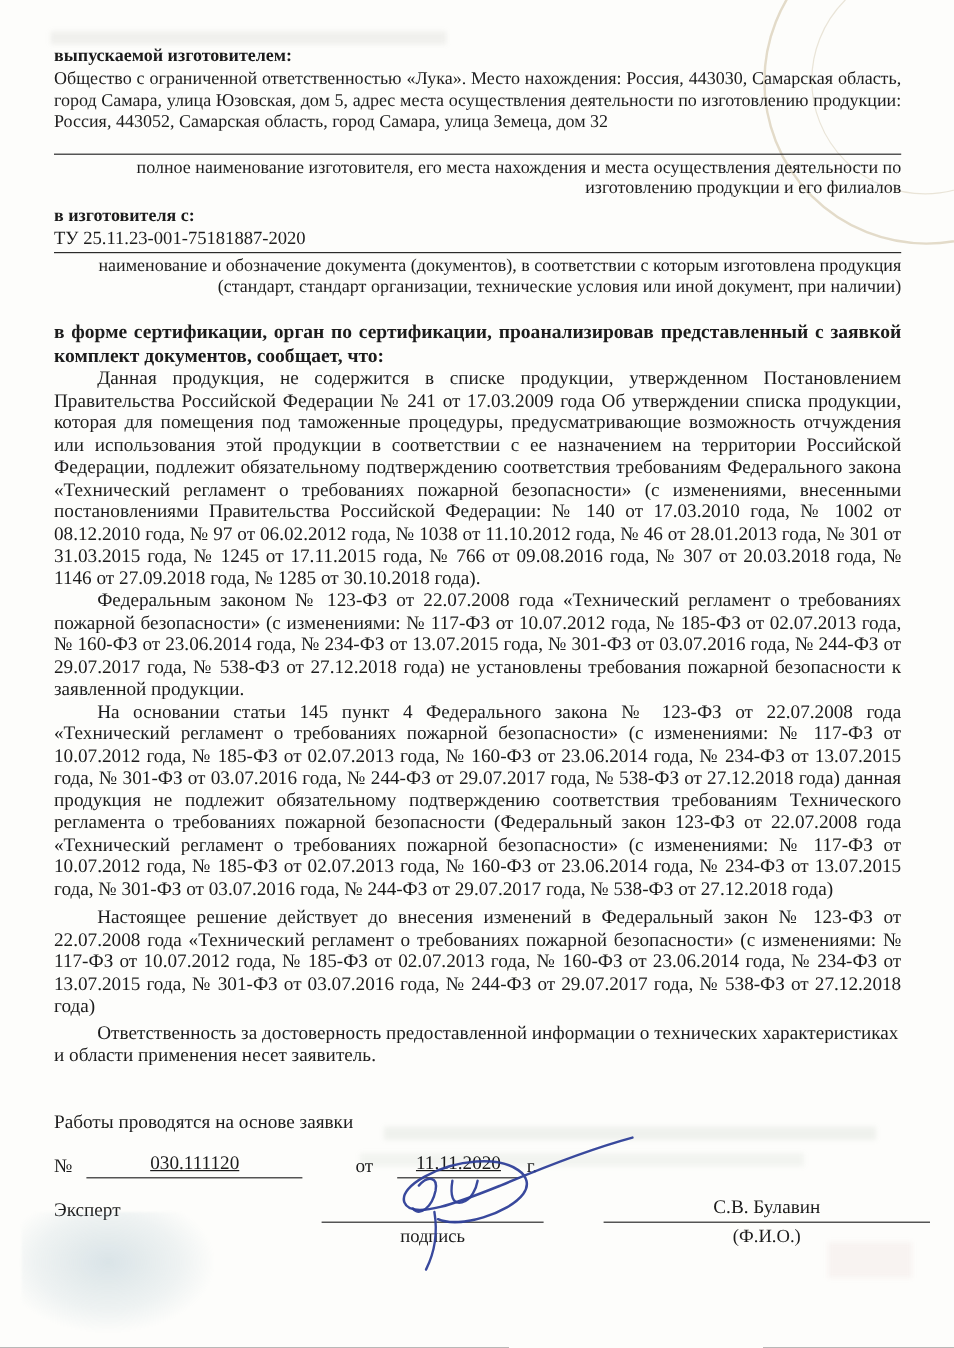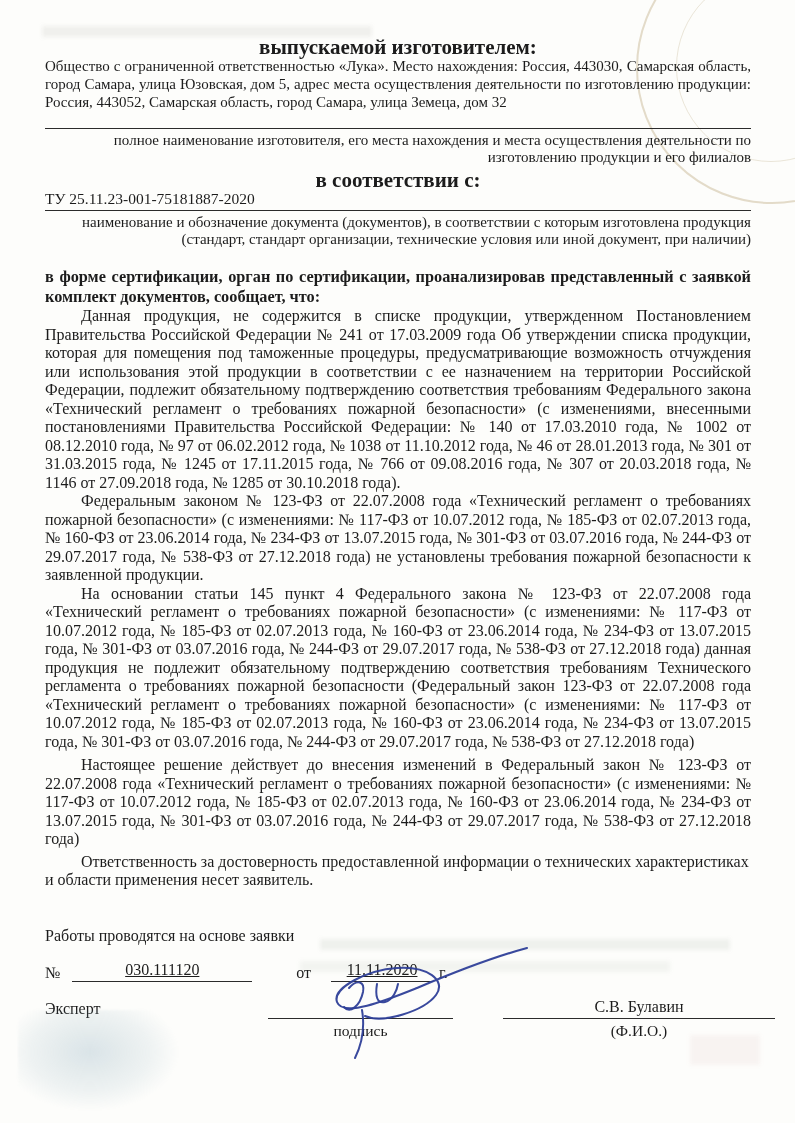--- a/index.html
+++ b/index.html
@@ -9,21 +9,21 @@
     background:#fdfdfb;
     font-family:"Liberation Serif","DejaVu Serif",serif;
     color:#1c1c1c;
     overflow:hidden;
     margin:0 auto;
   }
   .content{
     position:absolute;left:45px;top:38px;width:706px;
   }
   .sec-heading{
-    font-weight:bold;font-size:21px;line-height:19px;text-align:center;
+    font-weight:bold;font-size:15px;line-height:19px;
   }
   .manu-value{
     font-size:15px;line-height:18px;text-align:justify;
     border-bottom:1.4px solid #2b2b2b;padding-bottom:17px;
   }
   .tu-value{
     font-size:15.5px;line-height:18px;
     border-bottom:1.4px solid #2b2b2b;padding-bottom:2px;
   }
   .caption{
@@ -96,21 +96,21 @@
   <div class="scan-artifact art-4"></div>
 
   <div class="content">
 
     <div class="sec-heading">выпускаемой изготовителем:</div>
     <div class="manu-value">Общество с ограниченной ответственностью «Лука». Место нахождения: Россия, 443030, Самарская область, город Самара, улица Юзовская, дом 5, адрес места осуществления деятельности по изготовлению продукции: Россия, 443052, Самарская область, город Самара, улица Земеца, дом 32</div>
     <div class="caption">полное наименование изготовителя, его места нахождения и места осуществления деятельности по изготовлению продукции и его филиалов</div>
 
     <div class="sec-gap"></div>
 
-    <div class="sec-heading">в соответствии с:</div>
+    <div class="sec-heading">в изготовителя с:</div>
     <div class="tu-value">ТУ 25.11.23-001-75181887-2020</div>
     <div class="caption">наименование и обозначение документа (документов), в соответствии с которым изготовлена продукция (стандарт, стандарт организации, технические условия или иной документ, при наличии)</div>
 
     <div class="statement">в форме сертификации, орган по сертификации, проанализировав представленный с заявкой комплект документов, сообщает, что:</div>
 
     <div class="paras">
       <p>Данная продукция, не содержится в списке продукции, утвержденном Постановлением Правительства Российской Федерации № 241 от 17.03.2009 года Об утверждении списка продукции, которая для помещения под таможенные процедуры, предусматривающие возможность отчуждения или использования этой продукции в соответствии с ее назначением на территории Российской Федерации, подлежит обязательному подтверждению соответствия требованиям Федерального закона «Технический регламент о требованиях пожарной безопасности» (с изменениями, внесенными постановлениями Правительства Российской Федерации: № 140 от 17.03.2010 года, № 1002 от 08.12.2010 года, № 97 от 06.02.2012 года, № 1038 от 11.10.2012 года, № 46 от 28.01.2013 года, № 301 от 31.03.2015 года, № 1245 от 17.11.2015 года, № 766 от 09.08.2016 года, № 307 от 20.03.2018 года, № 1146 от 27.09.2018 года, № 1285 от 30.10.2018 года).</p>
       <p>Федеральным законом № 123-ФЗ от 22.07.2008 года «Технический регламент о требованиях пожарной безопасности» (с изменениями: № 117-ФЗ от 10.07.2012 года, № 185-ФЗ от 02.07.2013 года, № 160-ФЗ от 23.06.2014 года, № 234-ФЗ от 13.07.2015 года, № 301-ФЗ от 03.07.2016 года, № 244-ФЗ от 29.07.2017 года, № 538-ФЗ от 27.12.2018 года) не установлены требования пожарной безопасности к заявленной продукции.</p>
       <p>На основании статьи 145 пункт 4 Федерального закона № 123-ФЗ от 22.07.2008 года «Технический регламент о требованиях пожарной безопасности» (с изменениями: № 117-ФЗ от 10.07.2012 года, № 185-ФЗ от 02.07.2013 года, № 160-ФЗ от 23.06.2014 года, № 234-ФЗ от 13.07.2015 года, № 301-ФЗ от 03.07.2016 года, № 244-ФЗ от 29.07.2017 года, № 538-ФЗ от 27.12.2018 года) данная продукция не подлежит обязательному подтверждению соответствия требованиям Технического регламента о требованиях пожарной безопасности (Федеральный закон 123-ФЗ от 22.07.2008 года «Технический регламент о требованиях пожарной безопасности» (с изменениями: № 117-ФЗ от 10.07.2012 года, № 185-ФЗ от 02.07.2013 года, № 160-ФЗ от 23.06.2014 года, № 234-ФЗ от 13.07.2015 года, № 301-ФЗ от 03.07.2016 года, № 244-ФЗ от 29.07.2017 года, № 538-ФЗ от 27.12.2018 года)</p>
       <p>Настоящее решение действует до внесения изменений в Федеральный закон № 123-ФЗ от 22.07.2008 года «Технический регламент о требованиях пожарной безопасности» (с изменениями: № 117-ФЗ от 10.07.2012 года, № 185-ФЗ от 02.07.2013 года, № 160-ФЗ от 23.06.2014 года, № 234-ФЗ от 13.07.2015 года, № 301-ФЗ от 03.07.2016 года, № 244-ФЗ от 29.07.2017 года, № 538-ФЗ от 27.12.2018 года)</p>

